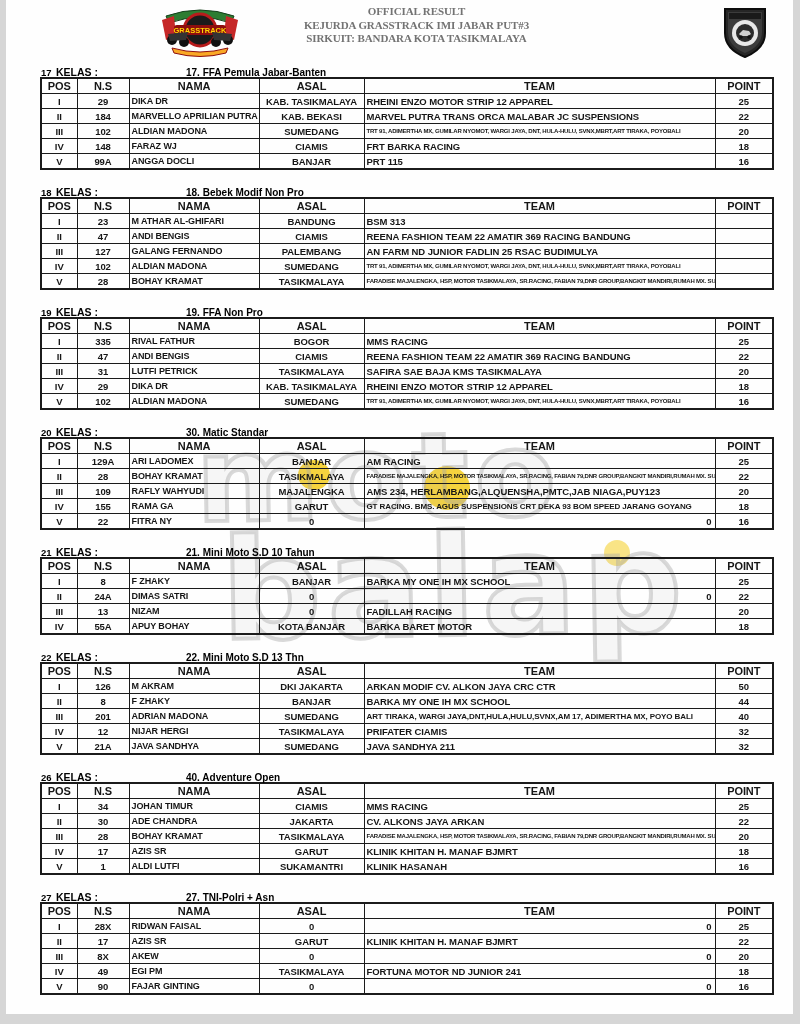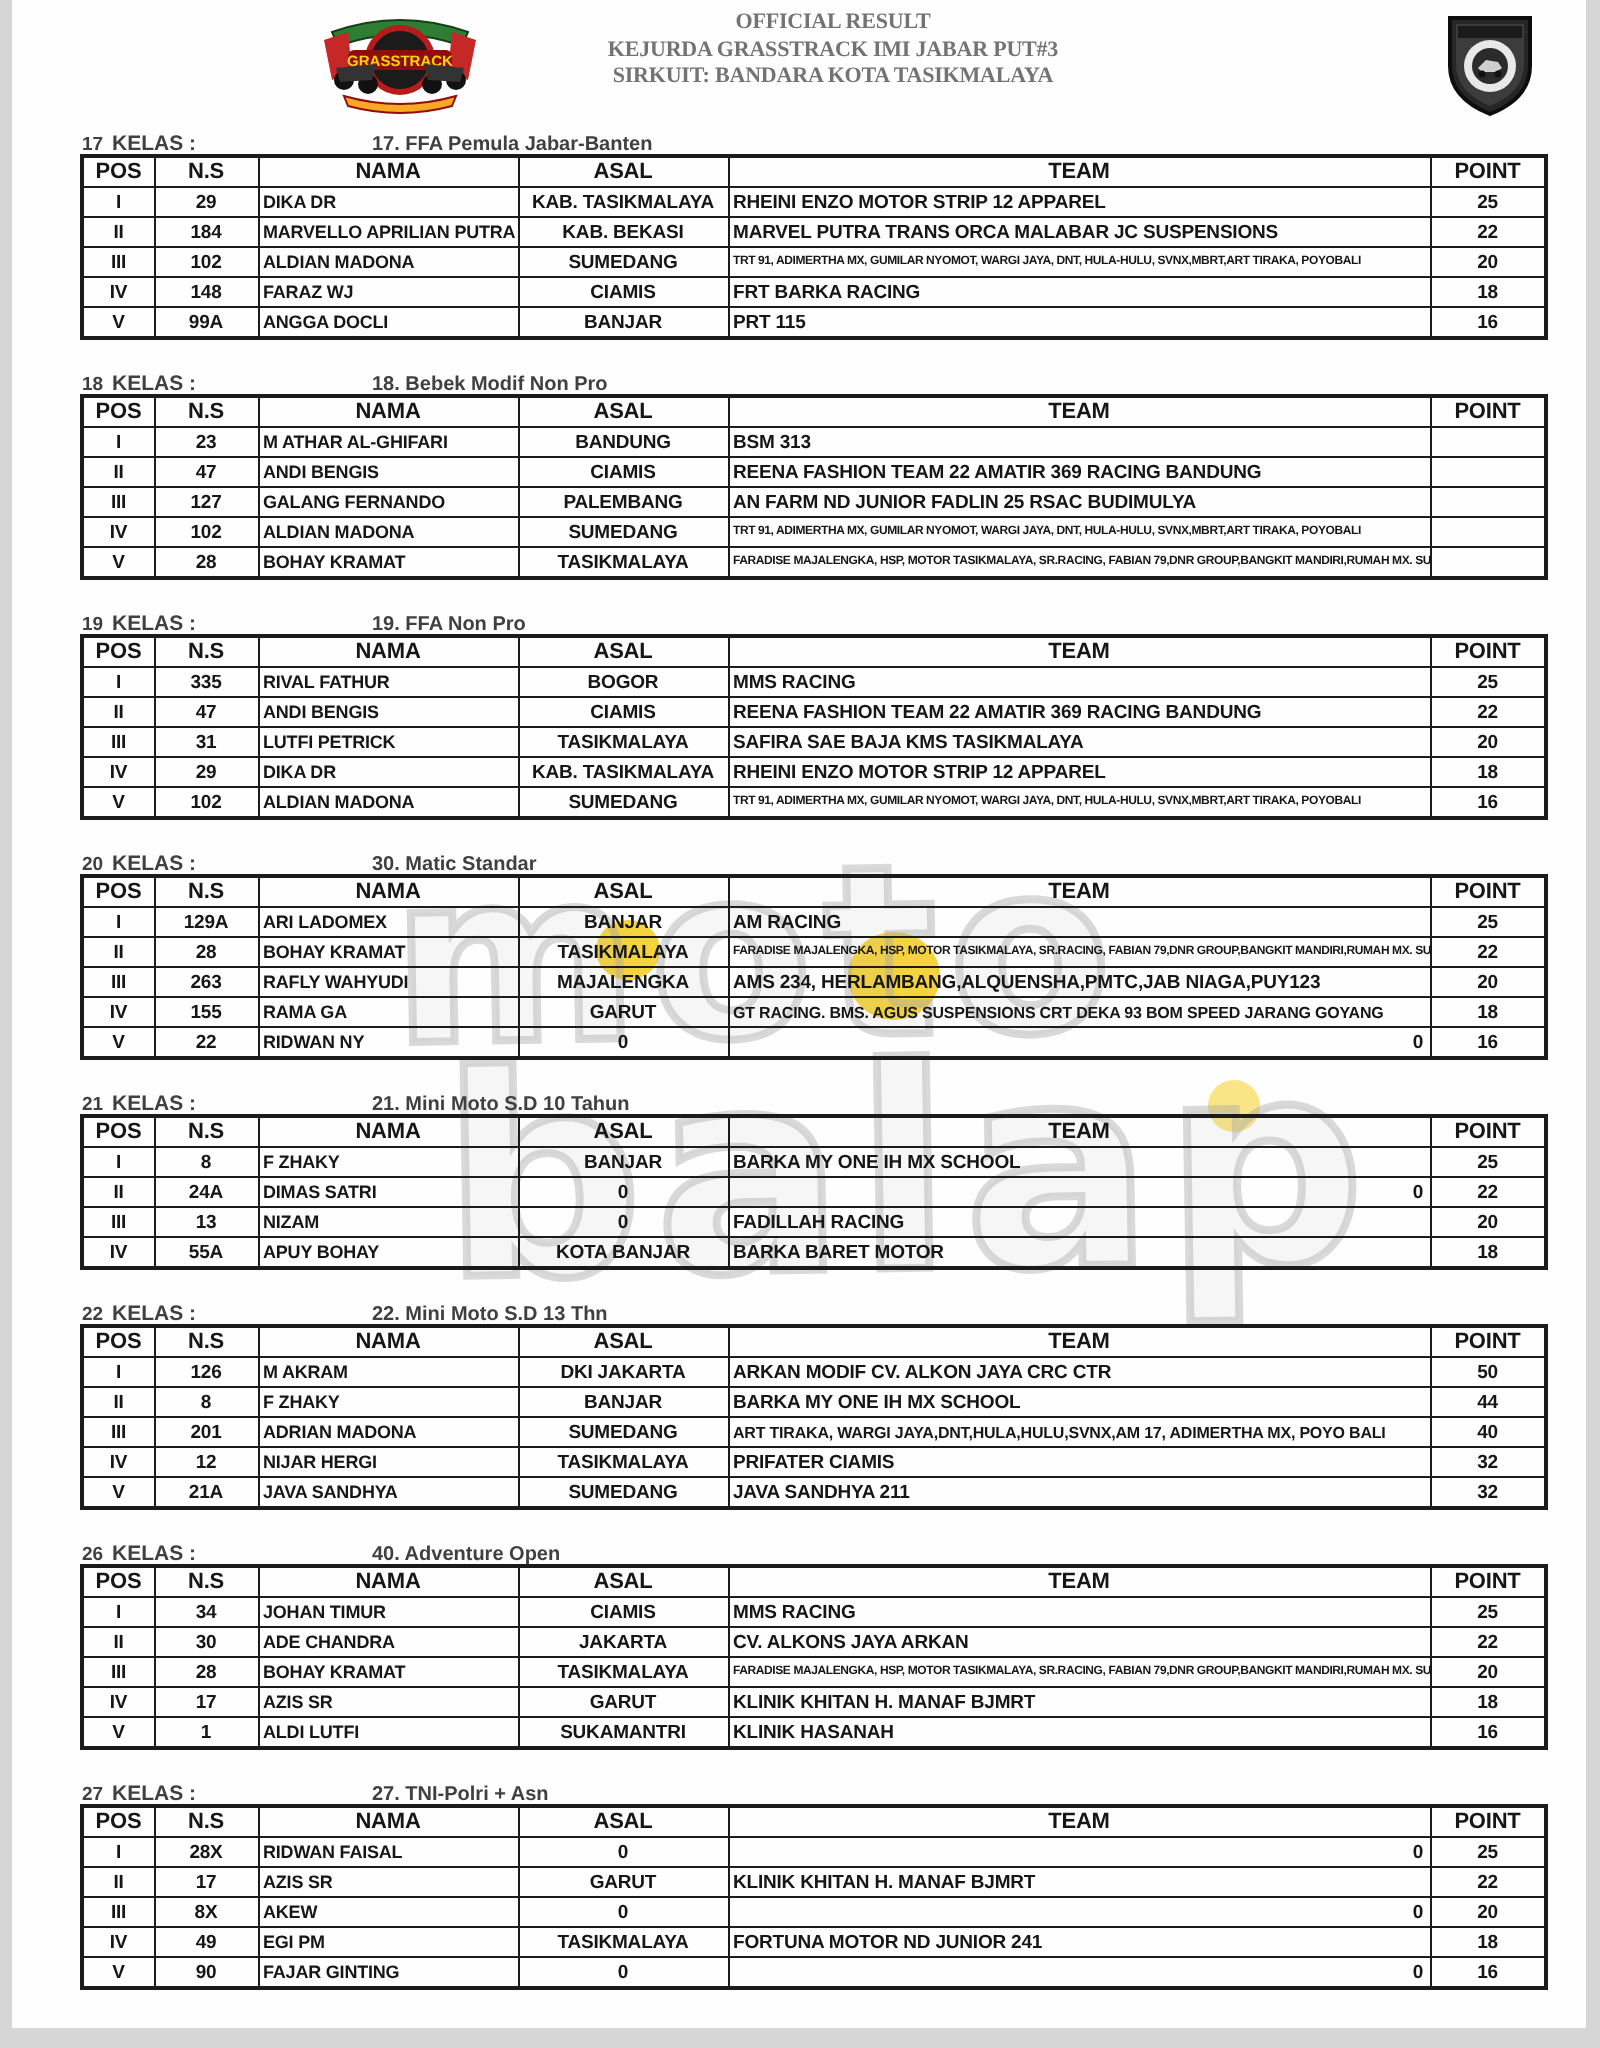--- a/index.html
+++ b/index.html
@@ -22,21 +22,21 @@
     font-family:"DejaVu Sans",sans-serif;transform:rotate(-1deg);}
   .wm-t1{left:190px;top:408px;font-size:118px;}
   .wm-t2{left:215px;top:505px;font-size:140px;}
   .wm-circle{position:absolute;border-radius:50%;background:rgba(244,205,35,0.88);}
   .wm-c1{left:292px;top:460px;width:32px;height:30px;}
   .wm-c2{left:418px;top:466px;width:46px;height:44px;}
   .wm-c3{left:598px;top:540px;width:26px;height:26px;background:rgba(244,205,35,0.55);}
 
   
   .section{margin-bottom:12px;}
-  .section-label{font-weight:bold;color:#404040;margin:0 0 2px 1px;height:13px;}
+  .section-label{font-weight:bold;color:#000000;margin:0 0 2px 1px;height:13px;}
   .sec-num{display:inline-block;width:15px;font-size:9.5px;text-align:left;}
   .sec-kelas{display:inline-block;width:60px;font-size:10.5px;}
   .sec-title{font-size:10px;margin-left:70px;}
 
   table.results{border-collapse:collapse;width:732px;table-layout:fixed;
     border:2px solid #1b1b1b;background:transparent;}
   .results th,.results td{border:1px solid #1b1b1b;height:14px;padding:0 2px;
     font-weight:bold;color:#161616;overflow:hidden;white-space:nowrap;letter-spacing:-0.1px;}
   .results th{font-size:11px;text-align:center;padding:0;}
   .results td{font-size:9.5px;}
@@ -338,38 +338,38 @@
               <tr>
                 <td class="c-pos">II</td>
                 <td class="c-ns">28</td>
                 <td class="c-nama">BOHAY KRAMAT</td>
                 <td class="c-asal">TASIKMALAYA</td>
                 <td class="c-team tiny">FARADISE MAJALENGKA, HSP, MOTOR TASIKMALAYA, SR.RACING, FABIAN 79,DNR GROUP,BANGKIT MANDIRI,RUMAH MX. SUSPENSIUN</td>
                 <td class="c-point">22</td>
               </tr>
               <tr>
                 <td class="c-pos">III</td>
-                <td class="c-ns">263</td>
+                <td class="c-ns">109</td>
                 <td class="c-nama">RAFLY WAHYUDI</td>
                 <td class="c-asal">MAJALENGKA</td>
                 <td class="c-team">AMS 234, HERLAMBANG,ALQUENSHA,PMTC,JAB NIAGA,PUY123</td>
                 <td class="c-point">20</td>
               </tr>
               <tr>
                 <td class="c-pos">IV</td>
                 <td class="c-ns">155</td>
                 <td class="c-nama">RAMA GA</td>
                 <td class="c-asal">GARUT</td>
                 <td class="c-team small">GT RACING. BMS. AGUS SUSPENSIONS CRT DEKA 93 BOM SPEED JARANG GOYANG</td>
                 <td class="c-point">18</td>
               </tr>
               <tr>
                 <td class="c-pos">V</td>
                 <td class="c-ns">22</td>
-                <td class="c-nama">RIDWAN NY</td>
+                <td class="c-nama">FITRA NY</td>
                 <td class="c-asal">0</td>
                 <td class="c-team zero-right">0</td>
                 <td class="c-point">16</td>
               </tr>
             </tbody>
     </table>
   </div>
 
   <div class="section">
     <div class="section-label">

